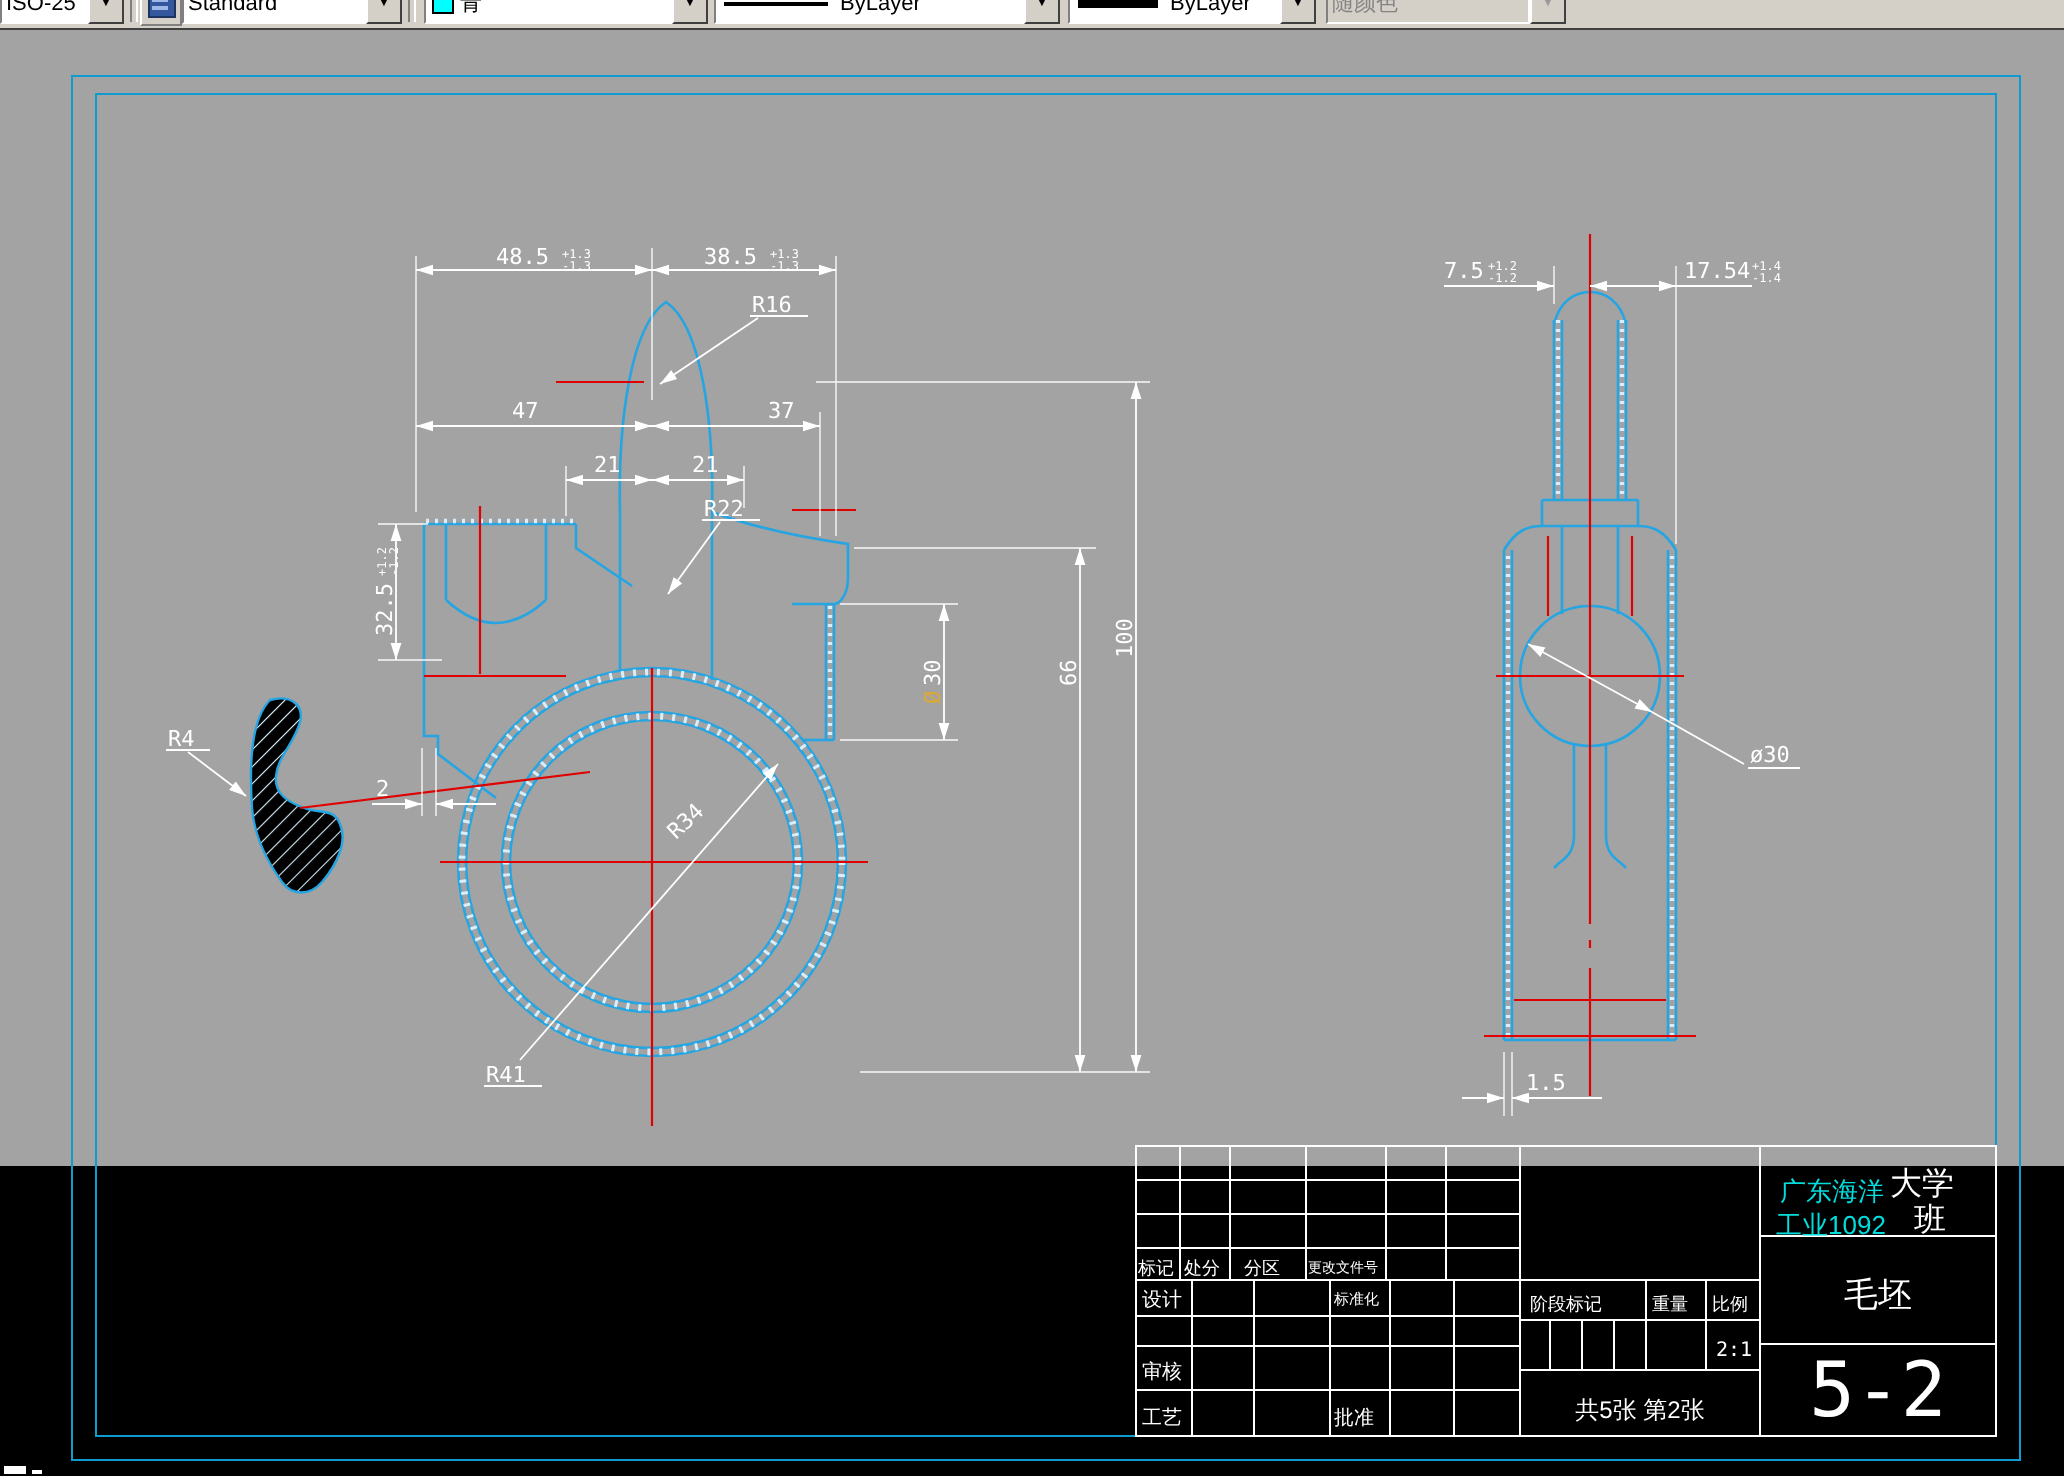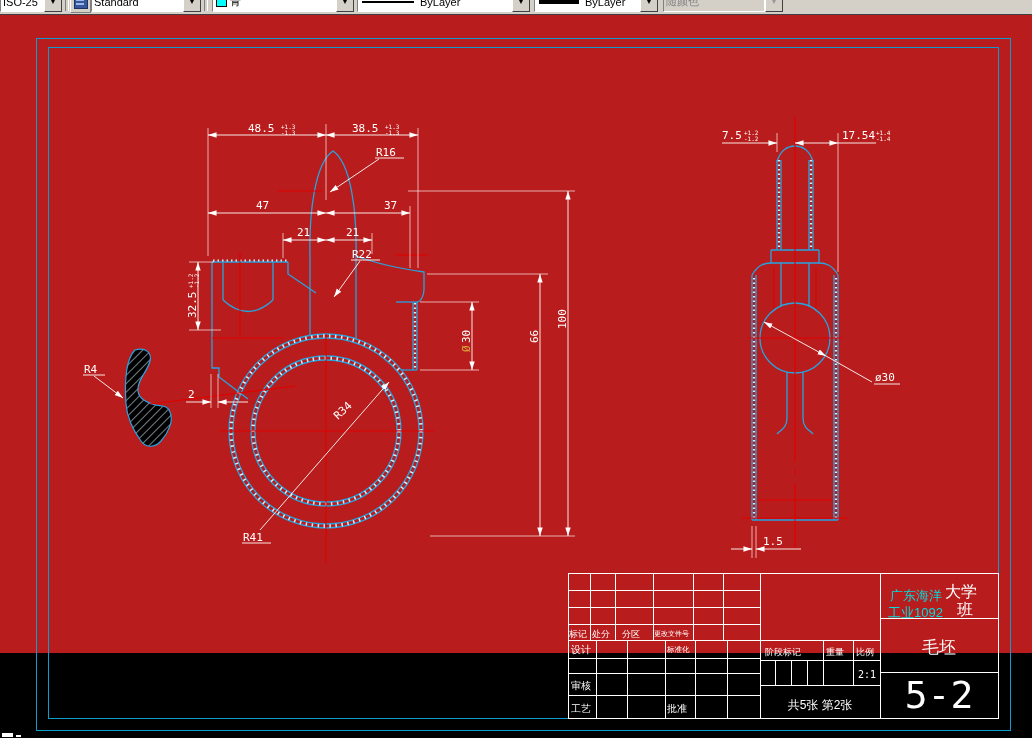--- a/index.html
+++ b/index.html
@@ -1,17 +1,17 @@
 <!DOCTYPE html>
 <html><head>
 <meta charset="utf-8">
 <style>
   html,body{margin:0;padding:0;background:#000;width:1032px;height:738px;overflow:hidden;
     font-family:"Liberation Sans",sans-serif;}
-  .stage{position:relative;width:1032px;height:653px;background:#b91c1c;}
+  .stage{position:relative;width:1032px;height:583px;background:#a3a3a3;}
   
   .toolbar{position:absolute;left:0;top:0;width:1032px;height:14px;background:#d4d0c8;
     overflow:hidden;z-index:5;border-bottom:1px solid #404040;}
   .tbrow{position:absolute;left:0;top:-9px;height:22px;width:1032px;}
   .combo{position:absolute;top:0;height:21px;display:flex;align-items:center;}
   .field{height:19px;background:#fff;border:1px solid;border-color:#808080 #fff #fff #808080;
     display:flex;align-items:center;font-size:11px;color:#000;padding:0 2px;flex:1;overflow:hidden;white-space:nowrap;}
   .field.dis{background:#d4d0c8;color:#848484;}
   .drop{width:16px;height:19px;background:#d4d0c8;border:1px solid;border-color:#fff #404040 #404040 #fff;
     display:flex;align-items:center;justify-content:center;font-size:7px;color:#000;}

